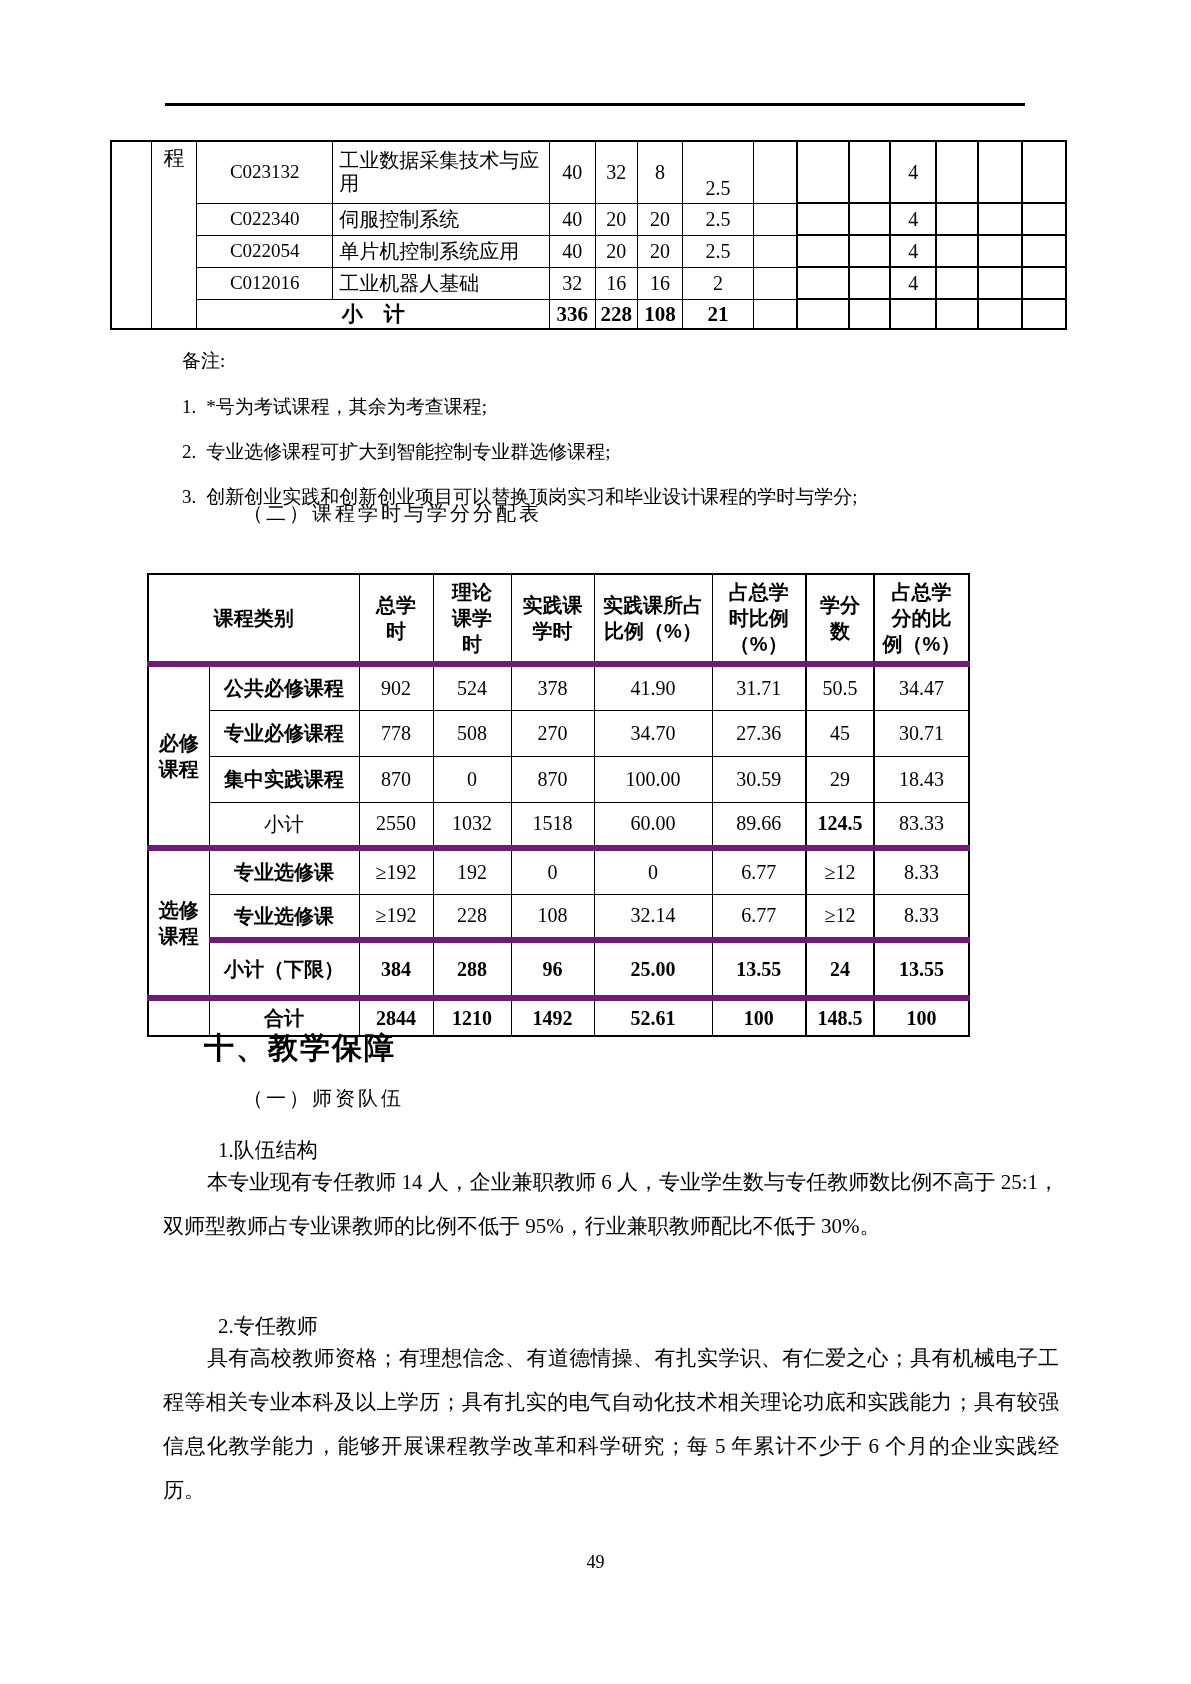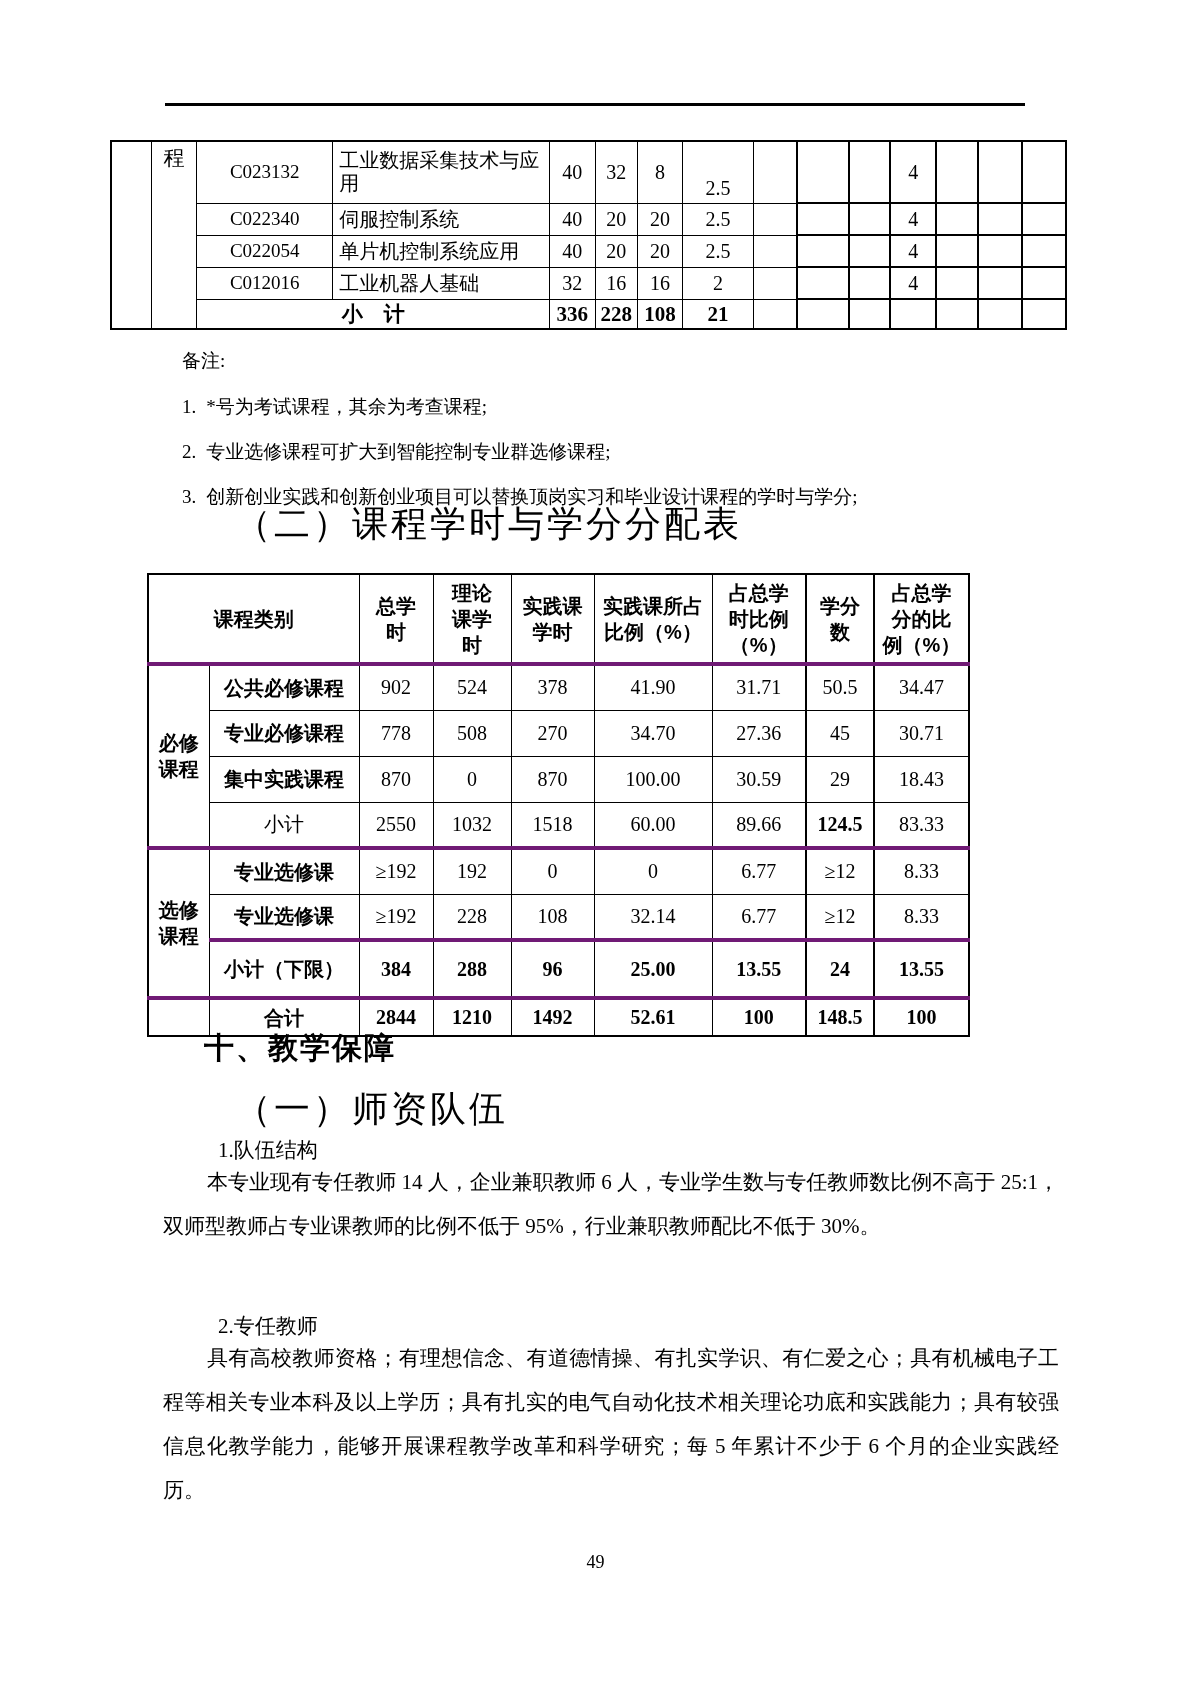--- a/index.html
+++ b/index.html
@@ -18,37 +18,37 @@
   .t1 .sub td, .t1 .b { font-weight:bold; font-size:21px; }
   .t1 .c-code { font-size:19px; }
 
   
   .notes { position:absolute; left:182px; top:348px; font-size:19px; }
   .notes .nt { margin-bottom:20px; }
   .notes .ni { margin-bottom:19px; }
   .notes .ni .num { display:inline-block; margin-right:10px; }
 
   
-  .title-kai { position:absolute; left:235px; font-size:36px; letter-spacing:3px; font-family:Liberation Mono, monospace; }
+  .title-kai { position:absolute; left:243px; font-size:20px; letter-spacing:3px; font-family:Liberation Mono, monospace; }
   .title2 { top:500px; }
   .title-hei { position:absolute; left:204px; top:1028px; font-size:30px; font-weight:bold; letter-spacing:2px; font-family:"Liberation Sans","DejaVu Sans",sans-serif;text-align:center; }
   .sub1 { top:1085px; }
   .item-title { position:absolute; left:218px; font-size:21px; }
   .it1 { top:1136px; }
   .it2 { top:1312px; }
 
   
   .t2 { position:absolute; left:147px; top:573px; width:821px; border-collapse:collapse; table-layout:fixed; border:2px solid #000; }
   .t2 th, .t2 td { border:1px solid #000; text-align:center; vertical-align:middle; padding:0; overflow:hidden; }
   .t2 th { font-family:"Liberation Sans","DejaVu Sans",sans-serif; font-weight:bold; font-size:20px; line-height:26px; white-space:pre-line; }
   .t2 td { font-size:20px; }
   .t2 .lab { font-family:"Liberation Sans","DejaVu Sans",sans-serif; font-weight:bold; font-size:20px; white-space:pre-line; line-height:26px; }
   .t2 .plain { font-family:"Liberation Serif","DejaVu Serif",serif; font-weight:normal; }
   .t2 .cr { border-left:2px solid #000; border-right:2px solid #000; }
-  .t2 tr.sep th, .t2 tr.sep td { border-top:4px solid #701a75; }
+  .t2 tr.sep th, .t2 tr.sep td { border-top:6px solid #701a75; }
   .t2 .b { font-weight:bold; }
   .t2 tr.hrow th { height:90px; }
   .t2 tr.drow { height:46px; }
   .t2 tr.drow7 { height:58px; }
   .t2 tr.drow8 { height:38px; }
 
   
   .para { position:absolute; left:163px; width:896px; font-size:21px; line-height:44px; text-align:justify; text-indent:44px; }
   .p1 { top:1160px; }
   .p2 { top:1336px; }

